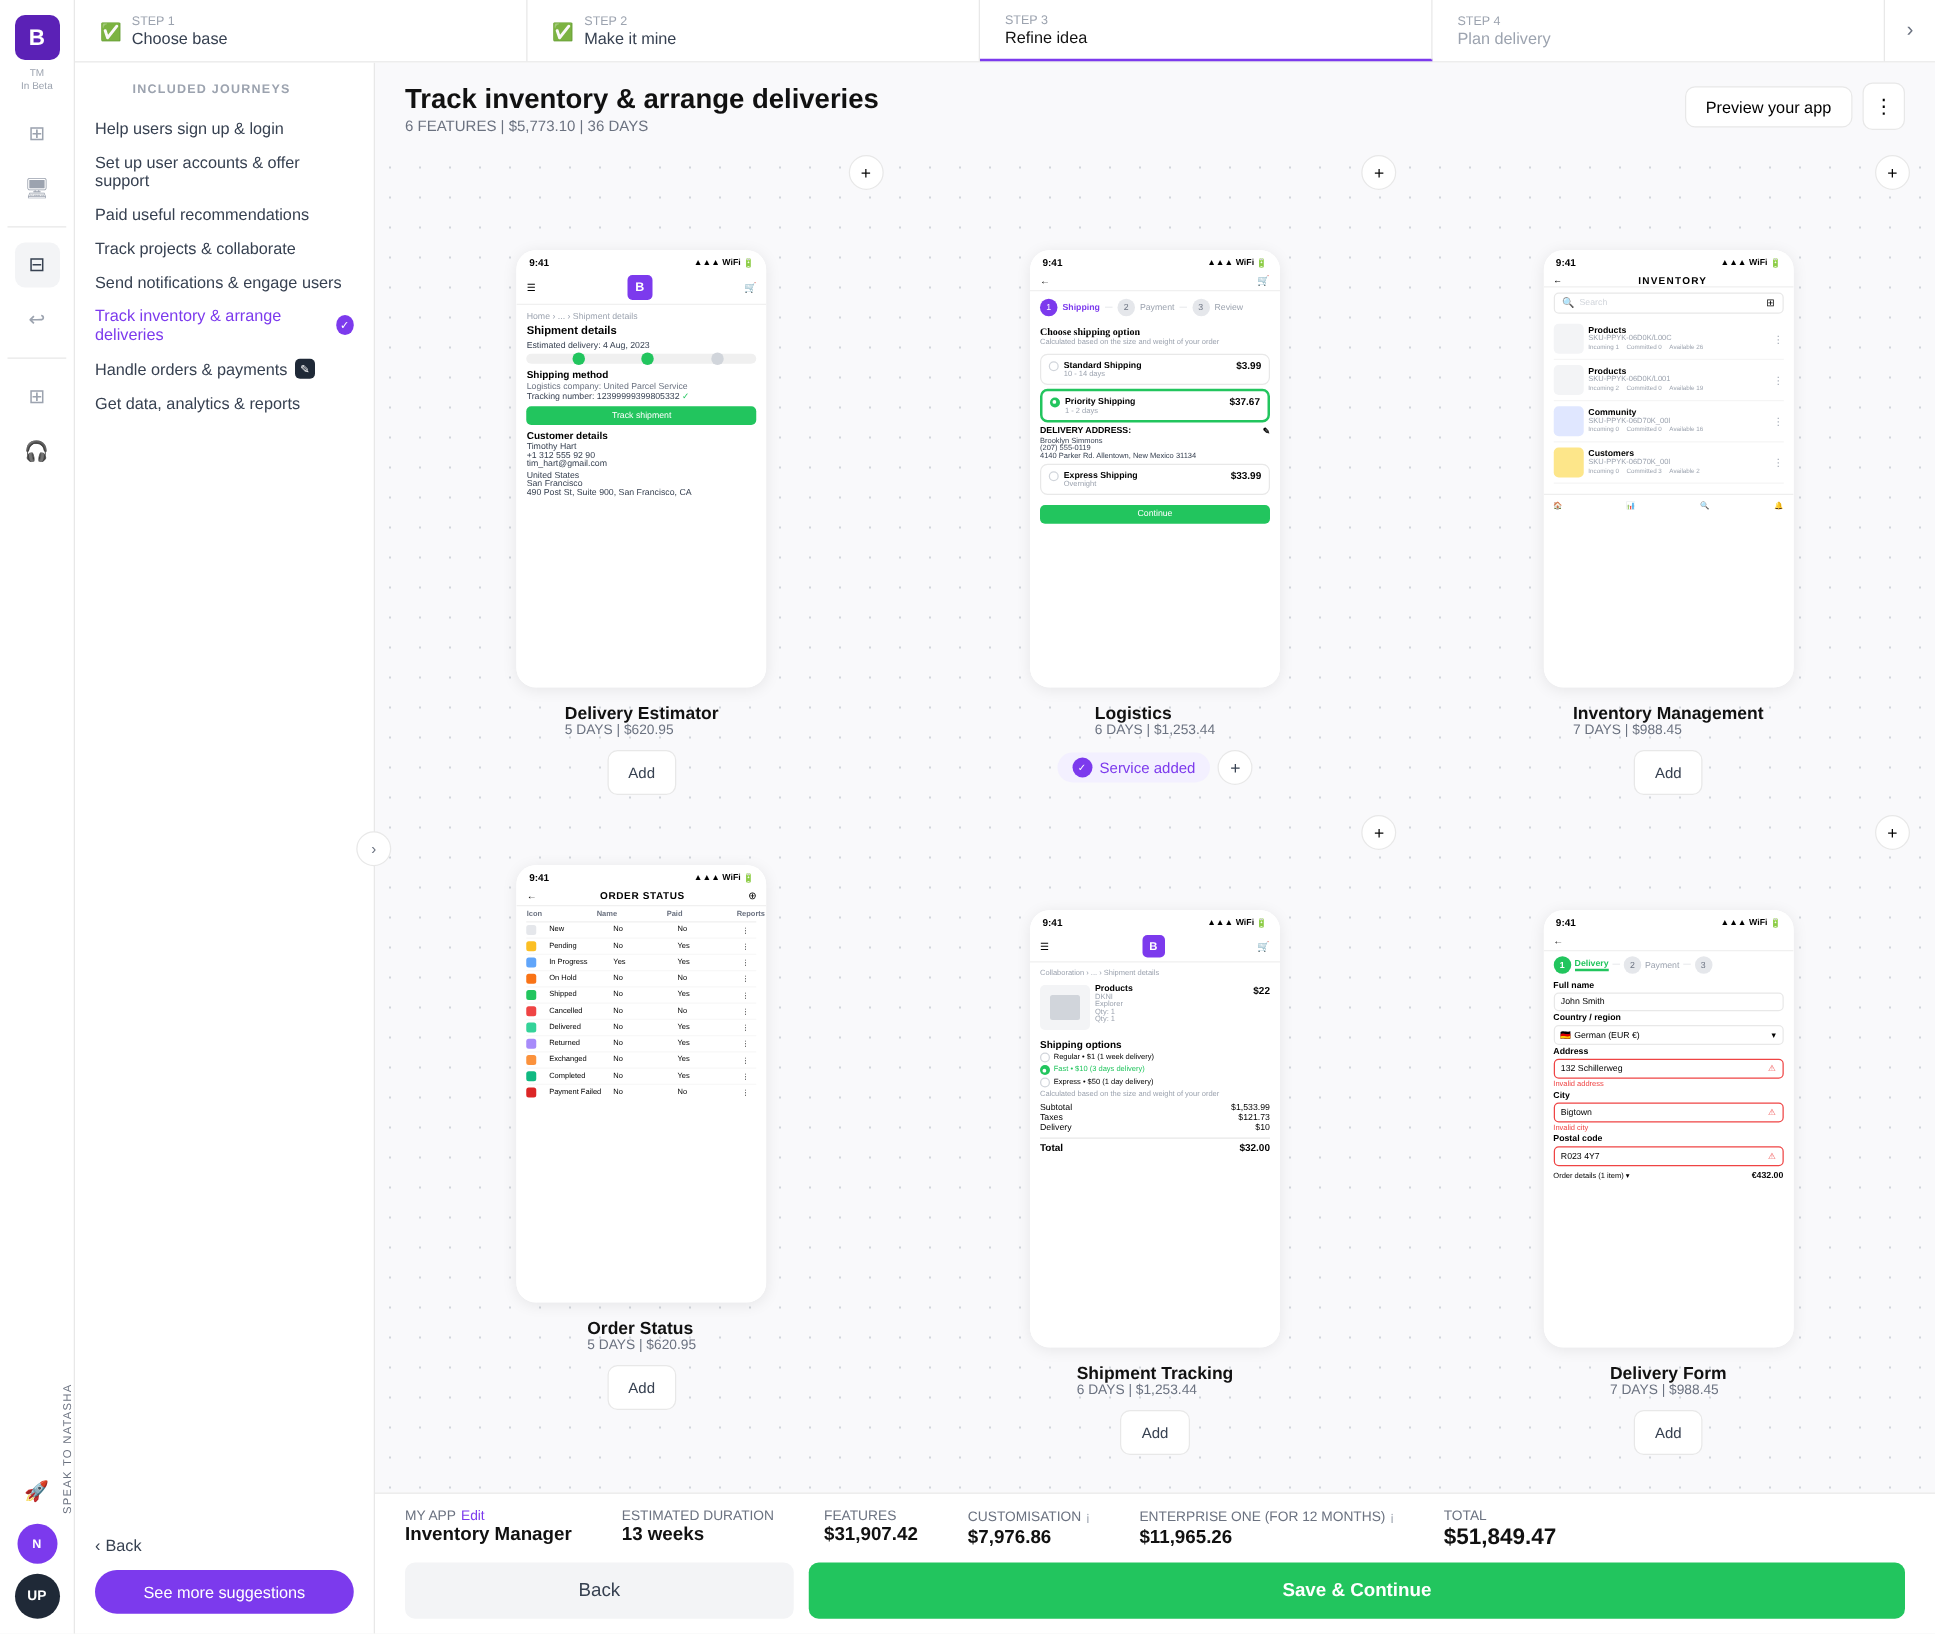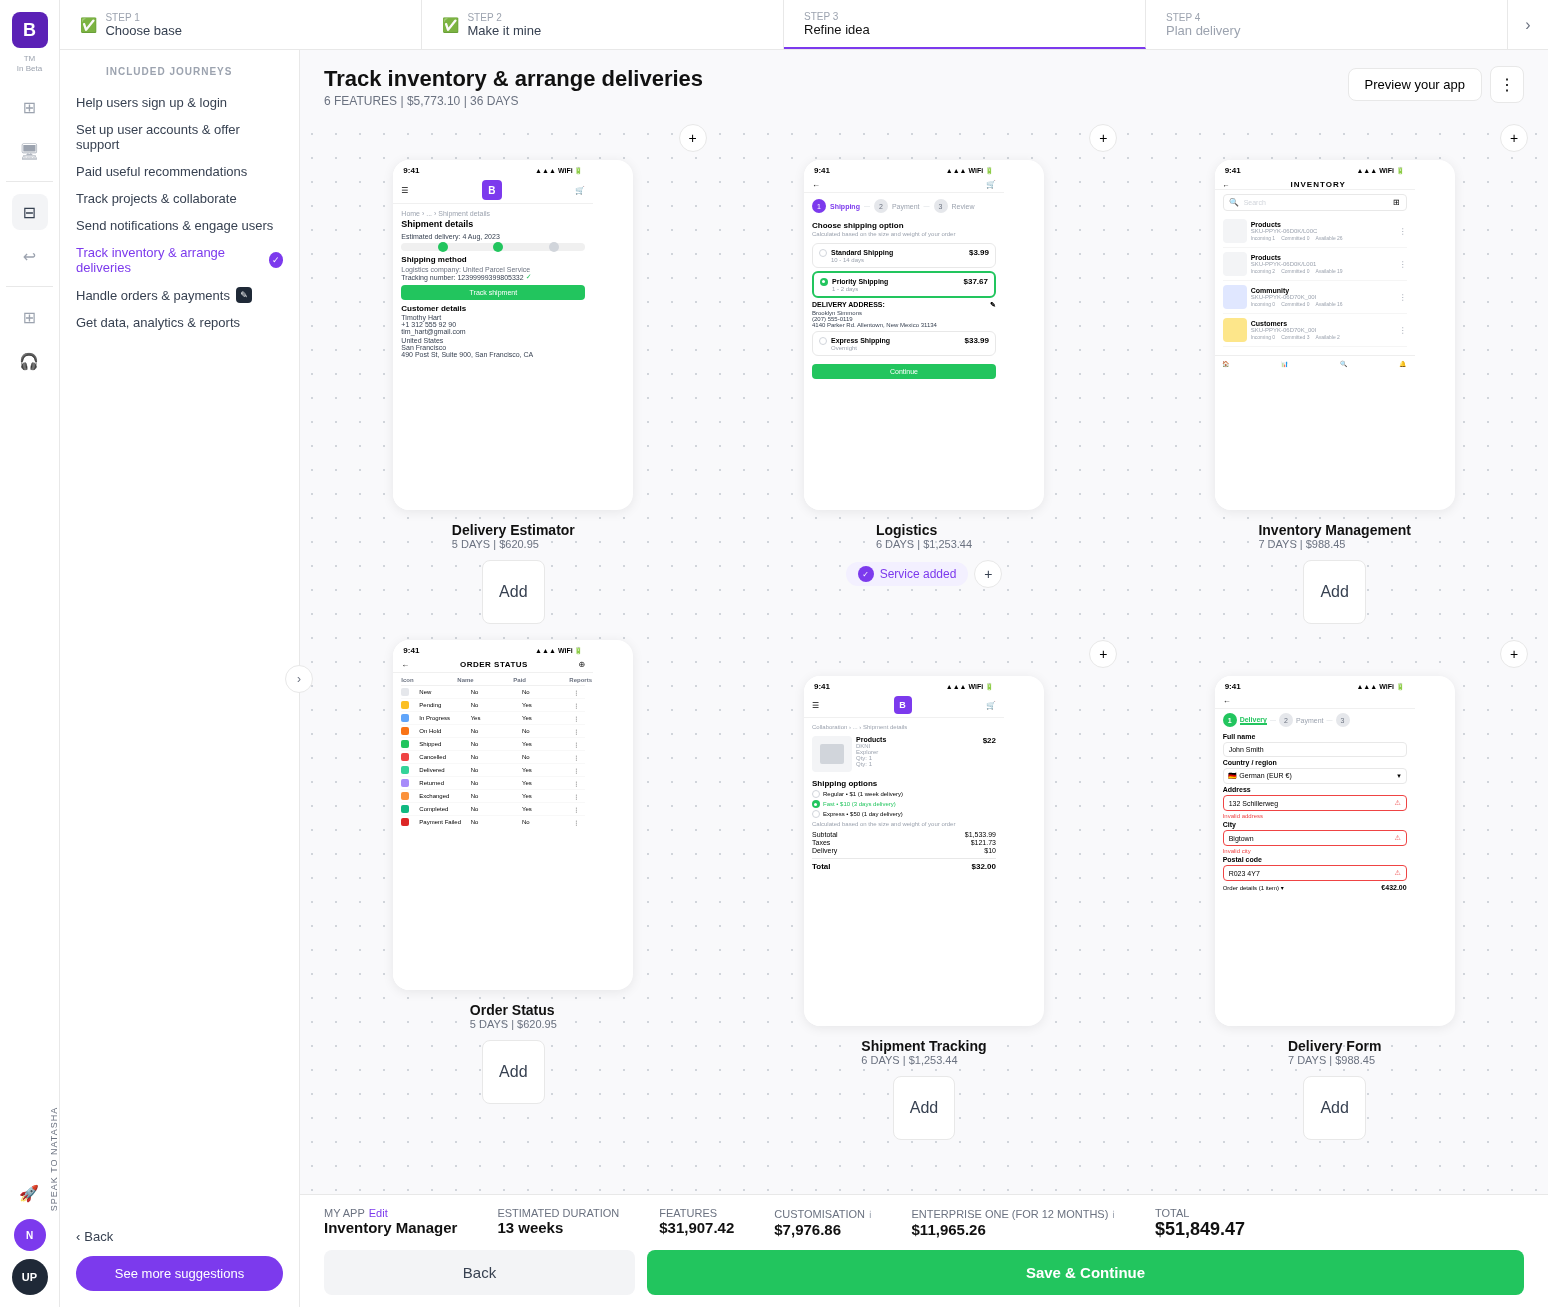--- a/index.html
+++ b/index.html
@@ -265,22 +265,23 @@
       flex-direction: column;
       align-items: center;
       padding: 8px;
       gap: 8px;
     }
 
     .phone-card {
       background: white;
       border-radius: 16px;
       overflow: hidden;
-      width: 240px;
+      width: 200px;
       box-shadow: 0 2px 12px rgba(0,0,0,0.08);
+      margin-top: 40px;
     }
     .phone-screen {
       width: 200px;
       height: 350px;
       background: white;
       overflow: hidden;
       position: relative;
     }
     .phone-status-bar {
       display: flex;
@@ -297,22 +298,22 @@
       text-align: left;
       padding: 4px 0 2px;
     }
     .card-name { font-size: 14px; font-weight: 600; color: #111; }
     .card-meta { font-size: 11px; color: #6b7280; }
 
     .add-btn {
       background: #fff;
       border: 1px solid #e8e8e8;
       border-radius: 8px;
-      padding: 22px 16px;
-      font-size: 16px;
+      padding: 10px 16px;
+      font-size: 12px;
       cursor: pointer;
       color: #374151;
       font-weight: 500;
     }
 
     .add-btn-circle {
       width: 28px;
       height: 28px;
       background: #fff;
       border: 1px solid #e8e8e8;
@@ -577,21 +578,21 @@
                   <div style="width:14px;height:14px;background:#7c3aed;border-radius:50%;display:flex;align-items:center;justify-content:center;color:white;font-size:7px;">1</div>
                   <span style="font-size:7px;font-weight:600;color:#7c3aed;">Shipping</span>
                   <span style="font-size:6px;color:#d1d5db;">—</span>
                   <div style="width:14px;height:14px;background:#e5e7eb;border-radius:50%;display:flex;align-items:center;justify-content:center;color:#6b7280;font-size:7px;">2</div>
                   <span style="font-size:7px;color:#9ca3af;">Payment</span>
                   <span style="font-size:6px;color:#d1d5db;">—</span>
                   <div style="width:14px;height:14px;background:#e5e7eb;border-radius:50%;display:flex;align-items:center;justify-content:center;color:#6b7280;font-size:7px;">3</div>
                   <span style="font-size:7px;color:#9ca3af;">Review</span>
                 </div>
                 <div class="phone-content">
-                  <div style="font-size:8px;font-weight:700;margin-bottom:1px;">Choose shipping option</div>
+                  <div style="font-size:8px;font-weight:700;margin-bottom:1px;font-family:Liberation Serif, serif;">Choose shipping option</div>
                   <div style="font-size:6px;color:#9ca3af;margin-bottom:6px;">Calculated based on the size and weight of your order</div>
                   <div style="border:1px solid #e8e8e8;border-radius:6px;padding:4px 6px;margin-bottom:3px;">
                     <div style="display:flex;justify-content:space-between;align-items:center;">
                       <div style="display:flex;align-items:center;gap:4px;">
                           <div style="width:8px;height:8px;border:1px solid #d1d5db;border-radius:50%;"></div>
                           <span style="font-size:7px;font-weight:600;">Standard Shipping</span>
                         </div>
                       <span style="font-size:8px;font-weight:700;">$3.99</span>
                     </div>
                     <div style="font-size:6px;color:#9ca3af;margin-left:12px;">10 - 14 days</div>

